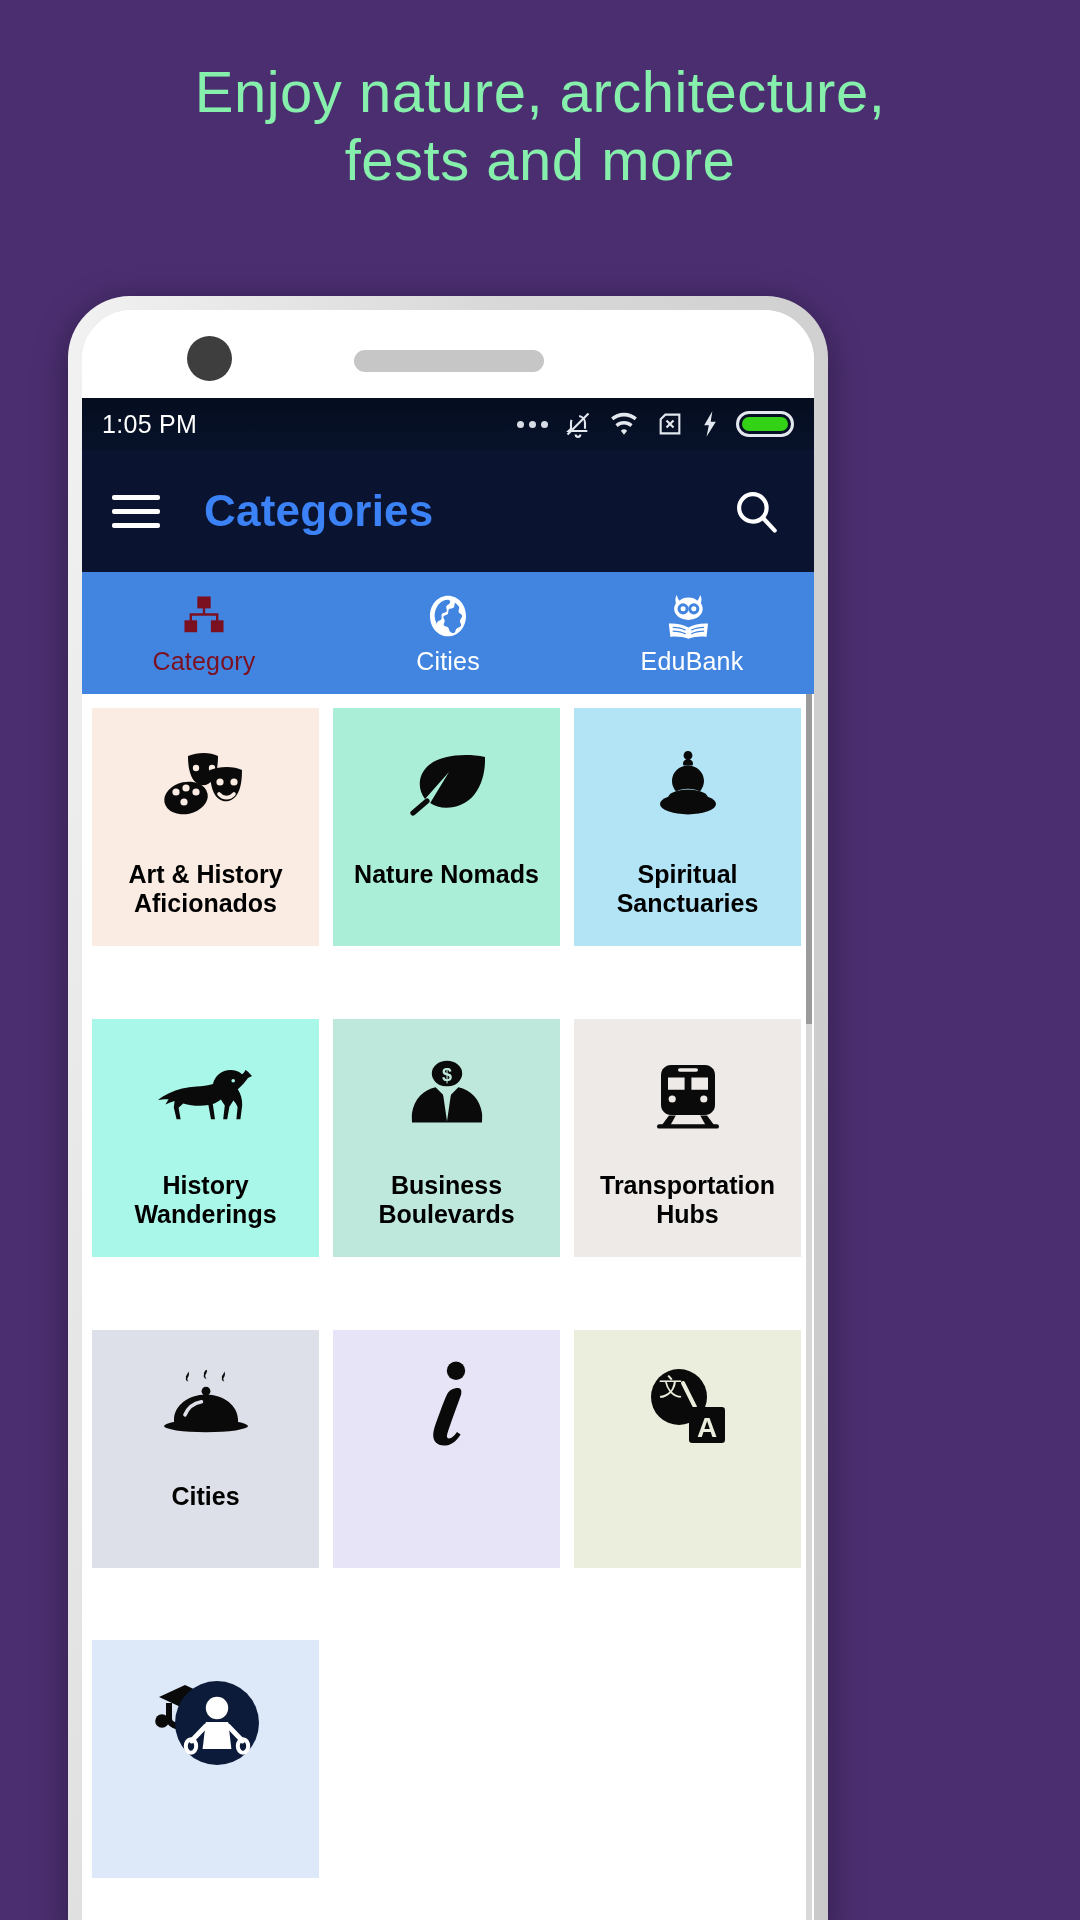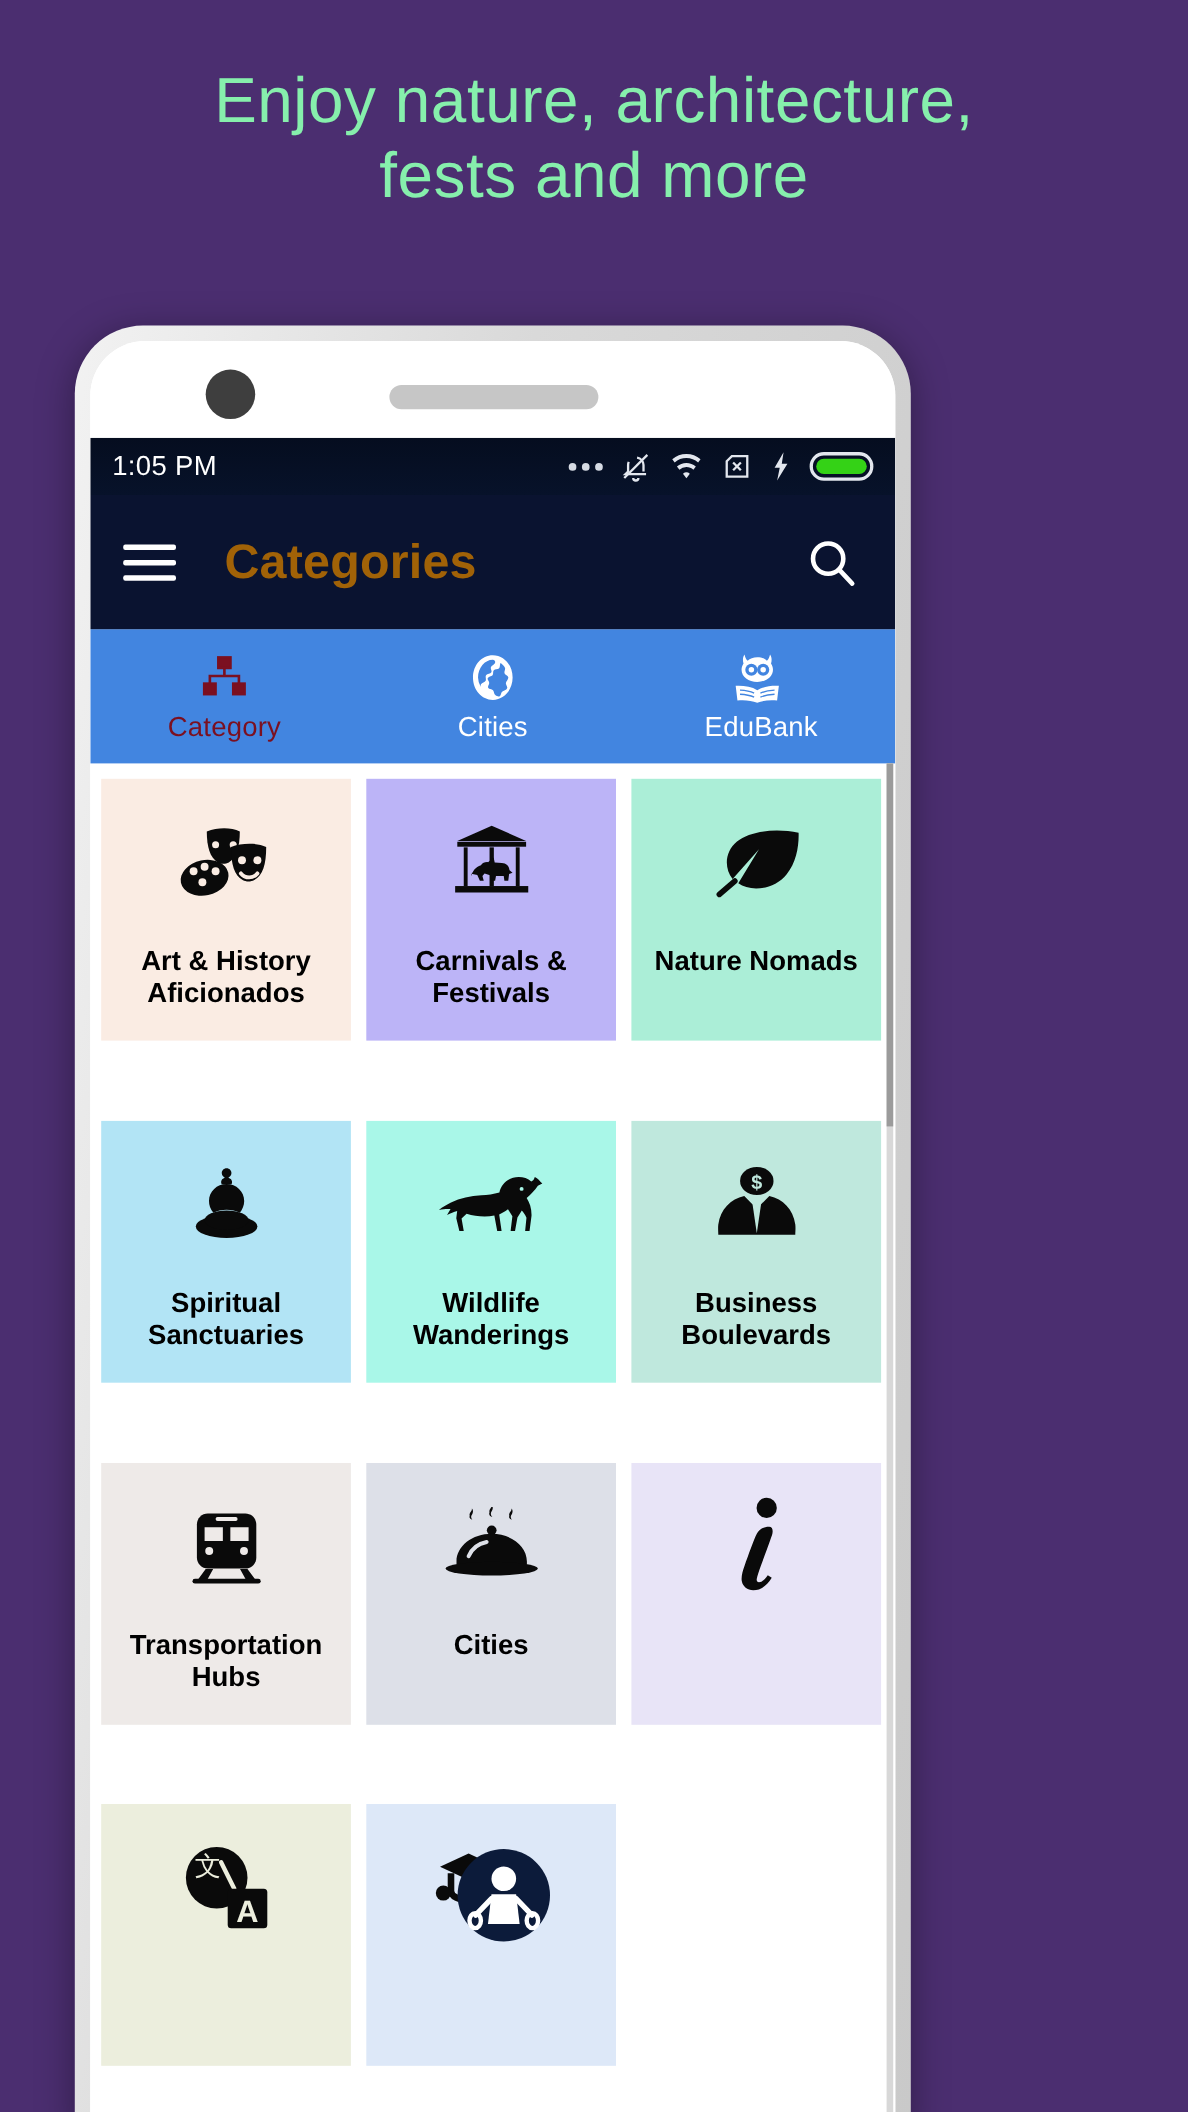--- a/index.html
+++ b/index.html
@@ -72,21 +72,21 @@
   .batt .fill{width:100%;height:100%;background:#34d216;border-radius:8px;}
 
   
   .appbar{
     position:relative;height:122px;background:#0a1330;
     display:flex;align-items:center;padding:0 30px;box-sizing:border-box;
   }
   .hamburger{width:48px;display:flex;flex-direction:column;gap:9px;cursor:pointer;}
   .hamburger i{display:block;height:5px;background:#ffffff;border-radius:2px;}
   .appbar-title{
-    color:#a16207;font-size:44px;font-weight:bold;margin-left:44px;letter-spacing:.2px;
+    color:#3b82f6;font-size:44px;font-weight:bold;margin-left:44px;letter-spacing:.2px;
   }
   .search-btn{margin-left:auto;width:56px;height:56px;display:flex;align-items:center;justify-content:center;cursor:pointer;}
 
   
   .tabs{
     height:122px;background:#4285e0;display:flex;align-items:stretch;
   }
   .tab{
     flex:1;display:flex;flex-direction:column;align-items:center;justify-content:center;
     gap:6px;cursor:pointer;
@@ -257,34 +257,20 @@
                   <circle cx="26" cy="10" r="1.6" fill="#faece3"></circle>
                 <path d="M25 11c5-2 12-2 16 0 0 8-1.6 13-5.4 15-1.6.9-3.7.9-5.3 0C26.6 24 25 19 25 11z"></path>
                 <circle cx="30" cy="17" r="1.8" fill="#faece3"></circle>
                   <circle cx="37" cy="17" r="1.8" fill="#faece3"></circle>
                 <path d="M29.5 23c2 2.4 5.5 2.4 7.5 0" stroke="#faece3" stroke-width="1.8" fill="none" stroke-linecap="round"></path>
               </svg>
             </div>
             <div class="card-label">Art &amp; History Aficionados</div>
           </div>
 
-          <div class="card" style="background:#bcb4f7">
-            <div class="card-icon">
-              <svg width="86" height="72" viewBox="0 0 44 36" fill="#0a0a0a">
-                <path d="M22 1l16 7H6z"></path>
-                <rect x="6" y="8.4" width="32" height="2.3"></rect>
-                <rect x="21" y="11" width="2" height="18"></rect>
-                <rect x="9" y="11" width="1.8" height="18"></rect>
-                <rect x="33.2" y="11" width="1.8" height="18"></rect>
-                <rect x="5" y="29" width="34" height="3"></rect>
-                <path d="M12.5 24.6c.4-2.5 2-4.5 4.5-5.3.7-1 2.1-1.6 3.3-1.4l2.6-2.2.5 2.4 3.3.2c2 0 3.4 1.4 3.6 3.3l1.4 1.2-1.6.6-.4 3.1h-1.8l-.3-2.2h-3.6l-.4 2.2h-1.8l-.2-2.4-2.9-.9-1 1.1.6 2.2h-1.8l-1.2-2.6-2.8-.6z"></path>
-              </svg>
-            </div>
-            <div class="card-label">Carnivals &amp; Festivals</div>
-          </div>
 
           <div class="card" style="background:#abeed7">
             <div class="card-icon">
               <svg width="84" height="66" viewBox="0 0 42 33" fill="#0a0a0a">
                 <path d="M40 3C30 1 18 2 12 7 6.5 11.5 6 19 10 24l12-13.5L12.6 26C18 30 29 29 34.5 22 39 16.4 40.2 9 40 3z"></path>
                 <path d="M11 25L4 31" stroke="#0a0a0a" stroke-width="2.6" stroke-linecap="round"></path>
               </svg>
             </div>
             <div class="card-label">Nature Nomads</div>
           </div>
@@ -301,21 +287,21 @@
             <div class="card-label">Spiritual Sanctuaries</div>
           </div>
 
           <div class="card" style="background:#a9f7e8">
             <div class="card-icon">
               <svg width="96" height="58" viewBox="0 0 48 29" fill="#0a0a0a">
                 <path d="M47 5c-1.2-1.2-2-2.4-3.4-3-.3 1.1-.8 1.7-1.6 2.1C40.5 2.6 38.4 2 36.3 2c-4.4 0-8 3-8.8 7-2.6.7-5.4 1.2-8.2 1.3-5 .2-9.6 1.3-13.8 3.3-2 1-3.8 2-5.5 3.4 2-.4 3.6-.5 5.3-.4l-1.6 2.7c1.7-.8 3-1.4 4.6-1.8l-.4 3.2 1.4 5.9h2l-1-5.7 2.3-2.2c2.6.8 5.3 1.2 8.2 1.2 1.5 0 3-.1 4.4-.4l1.3 7.1h2L27.4 19c1.5-.6 2.8-1.3 4-2.3l2 3.1-.8 6.8h2l1.1-6.2 2-3.2c.9 1 1.6 2 2.1 3.3l-.6 6.1h2l.9-7c.1-3.1-.8-5.8-2.2-8 1.9-1.6 3.6-3.5 5.1-5.6z"></path>
                 <circle cx="37.6" cy="7.4" r=".9" fill="#a9f7e8"></circle>
               </svg>
             </div>
-            <div class="card-label">Wildlife Wanderings</div>
+            <div class="card-label">History Wanderings</div>
           </div>
 
           <div class="card" style="background:#bfe8dd">
             <div class="card-icon">
               <svg width="78" height="74" viewBox="0 0 39 37" fill="#0a0a0a">
                 <ellipse cx="19.5" cy="7.8" rx="7.6" ry="6.4"></ellipse>
                 <text x="19.5" y="11.4" font-size="9" font-weight="bold" fill="#bfe8dd" text-anchor="middle" font-family="Liberation Sans, sans-serif">$</text>
                 <path d="M13.8 14.6C7.6 16 3 20.6 2 27.6c-.2 1.6 0 3.4 0 4.6h35c0-1.2.2-3 0-4.6-1-7-5.6-11.6-11.8-13l-5.7 5.8z"></path>
                 <path d="M18.6 15.6h1.8l1 3-1.9 13-1.9-13z" fill="#bfe8dd"></path>
                 <path d="M16.4 14.2h6.2l-3.1 3.2z" fill="#bfe8dd"></path>

